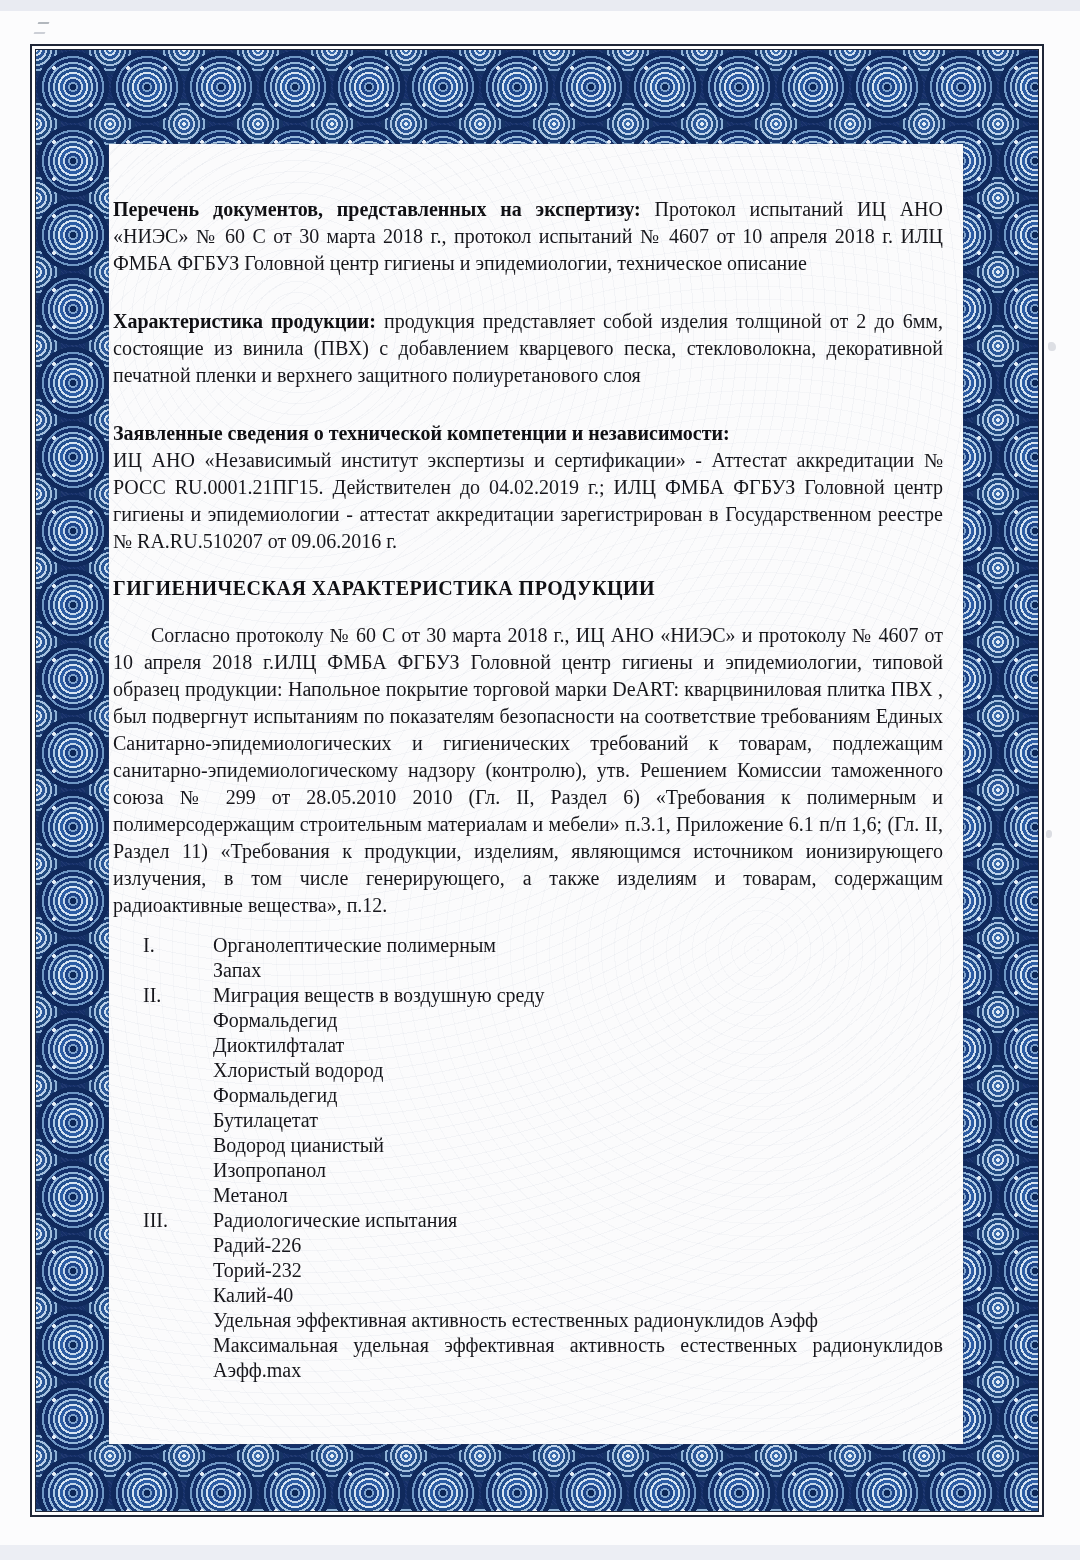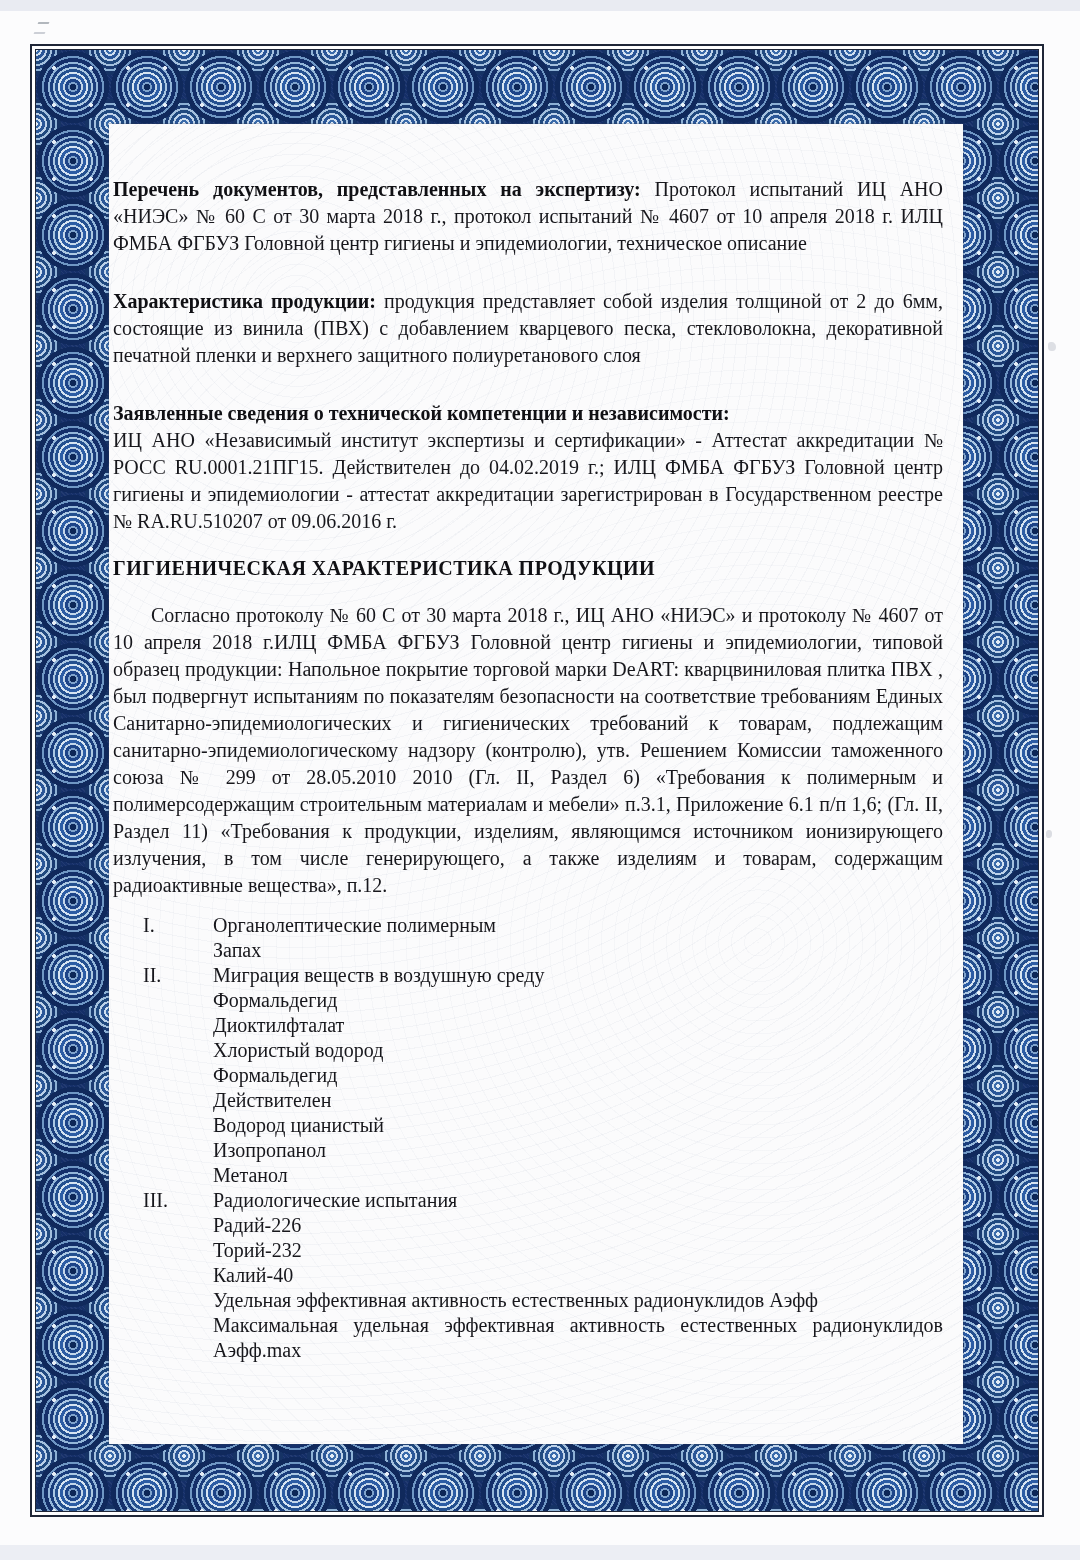--- a/index.html
+++ b/index.html
@@ -14,21 +14,21 @@
 
   
   .frame{
     position:absolute;left:30px;top:44px;width:1014px;height:1473px;
     box-sizing:border-box;border:2px solid #1f2637;padding:3px;background:#ffffff;
   }
   
   .pattern{
     width:100%;height:100%;box-sizing:border-box;
     border:1px solid #1f2637;
-    padding:74px 75px 67px 73px;
+    padding:94px 75px 67px 73px;
     background-color:#152f68;
     background-image:
       radial-gradient(circle at 18px 18px, rgba(240,247,253,.95) 0 1.6px, transparent 2.2px),
       radial-gradient(circle, #0d2757 0 3px, #7fa3cc 3px 5px, #1d4488 5px 8px, #c3d6ea 8px 10px, #2c5ca4 10px 13px, #d6e4f2 13px 15px, #24508f 15px 18px, #aac7e2 18px 20px, #1a3d7c 20px 23px, #93b6d9 23px 25px, #142f6a 25px 29px, #6f97c4 29px 31px, #10295c 31px 36px, transparent 36px),
       radial-gradient(circle, #e4edf7 0 2px, #3b6cab 2px 4px, #d0e0f0 4px 6px, #2a5697 6px 9px, #bdd2e9 9px 11px, #20497f 11px 14px, #a3c0de 14px 16px, #1a3b72 16px 19px, #8db1d5 19px 21px, #163365 21px 25px, transparent 25px),
       repeating-linear-gradient(45deg, rgba(255,255,255,.06) 0 1px, transparent 1px 3px);
     background-size:37px 37px, 74px 74px, 74px 74px, auto;
     background-position:0 0, 0 0, 37px 37px, 0 0;
   }
   
@@ -97,21 +97,21 @@
         <p class="para indent">Согласно протоколу № 60 С от 30 марта 2018 г., ИЦ АНО «НИЭС» и протоколу № 4607 от 10 апреля 2018 г.ИЛЦ ФМБА ФГБУЗ Головной центр гигиены и эпидемиологии, типовой образец продукции: Напольное покрытие торговой марки DeART: кварцвиниловая плитка ПВХ , был подвергнут испытаниям по показателям безопасности на соответствие требованиям Единых Санитарно-эпидемиологических и гигиенических требований к товарам, подлежащим санитарно-эпидемиологическому надзору (контролю), утв. Решением Комиссии таможенного союза № 299 от 28.05.2010 2010 (Гл. II, Раздел 6) «Требования к полимерным и полимерсодержащим строительным материалам и мебели» п.3.1, Приложение 6.1 п/п 1,6; (Гл. II, Раздел 11) «Требования к продукции, изделиям, являющимся источником ионизирующего излучения, в том числе генерирующего, а также изделиям и товарам, содержащим радиоактивные вещества», п.12.</p>
 
         <div class="list">
           <div class="row"><span class="num">I.</span><span class="txt">Органолептические полимерным</span></div>
           <div class="row"><span class="num"></span><span class="txt">Запах</span></div>
           <div class="row"><span class="num">II.</span><span class="txt">Миграция веществ в воздушную среду</span></div>
           <div class="row"><span class="num"></span><span class="txt">Формальдегид</span></div>
           <div class="row"><span class="num"></span><span class="txt">Диоктилфталат</span></div>
           <div class="row"><span class="num"></span><span class="txt">Хлористый водород</span></div>
           <div class="row"><span class="num"></span><span class="txt">Формальдегид</span></div>
-          <div class="row"><span class="num"></span><span class="txt">Действителен</span></div>
+          <div class="row"><span class="num"></span><span class="txt">Бутилацетат</span></div>
           <div class="row"><span class="num"></span><span class="txt">Водород цианистый</span></div>
           <div class="row"><span class="num"></span><span class="txt">Изопропанол</span></div>
           <div class="row"><span class="num"></span><span class="txt">Метанол</span></div>
           <div class="row"><span class="num">III.</span><span class="txt">Радиологические испытания</span></div>
           <div class="row"><span class="num"></span><span class="txt">Радий-226</span></div>
           <div class="row"><span class="num"></span><span class="txt">Торий-232</span></div>
           <div class="row"><span class="num"></span><span class="txt">Калий-40</span></div>
           <div class="row"><span class="num"></span><span class="txt">Удельная эффективная активность естественных радионуклидов Аэфф</span></div>
           <div class="row stretch">
               <span class="num"></span>

